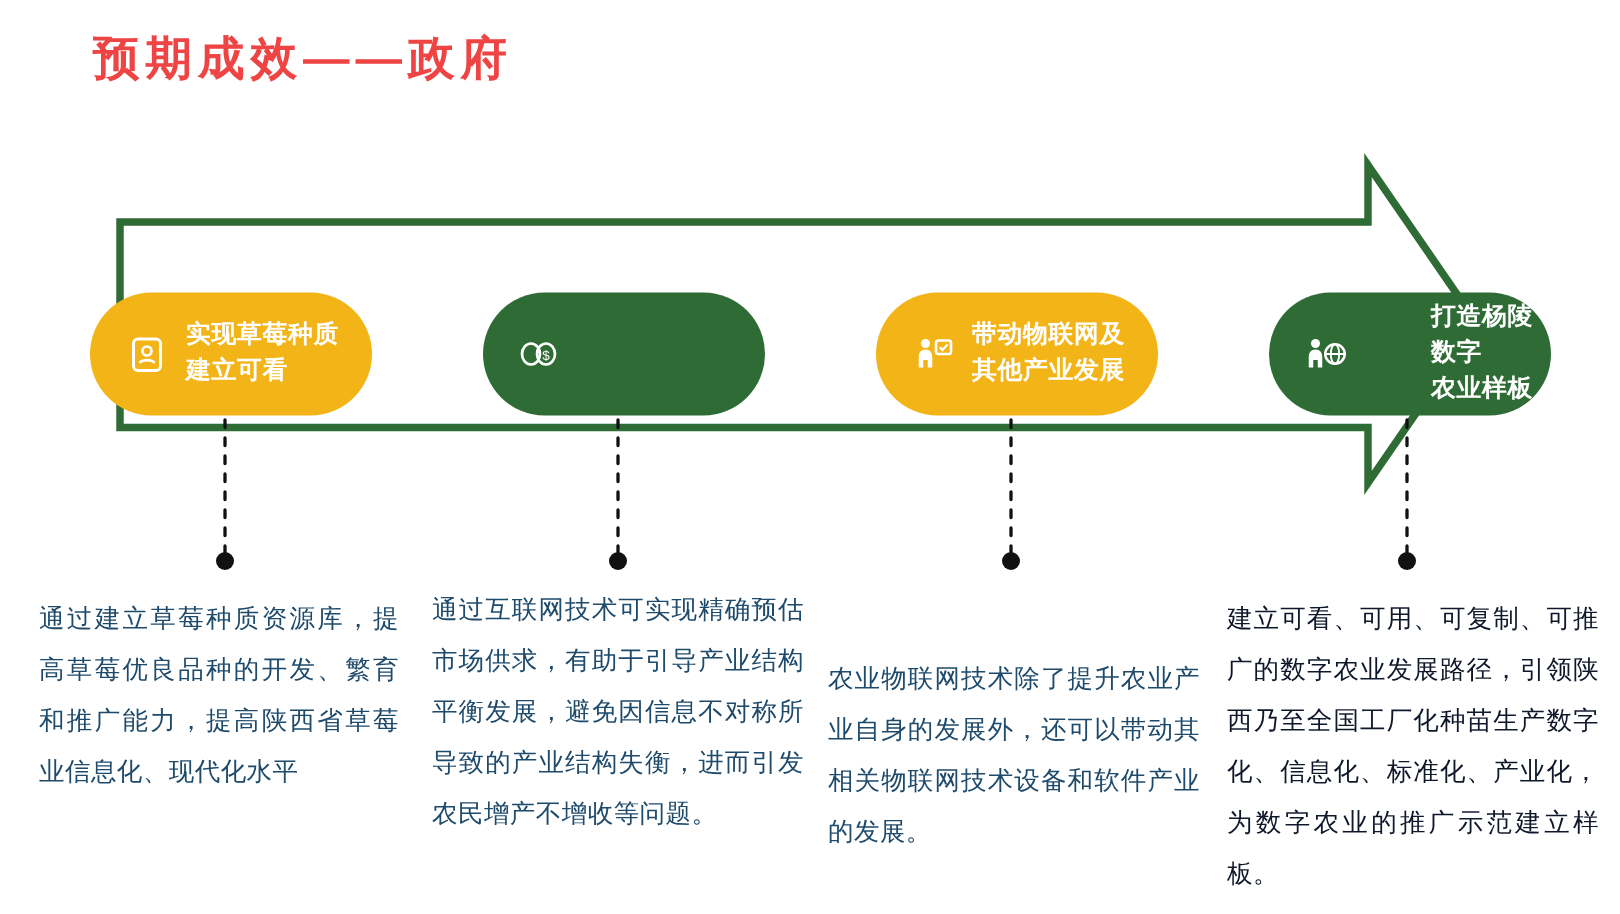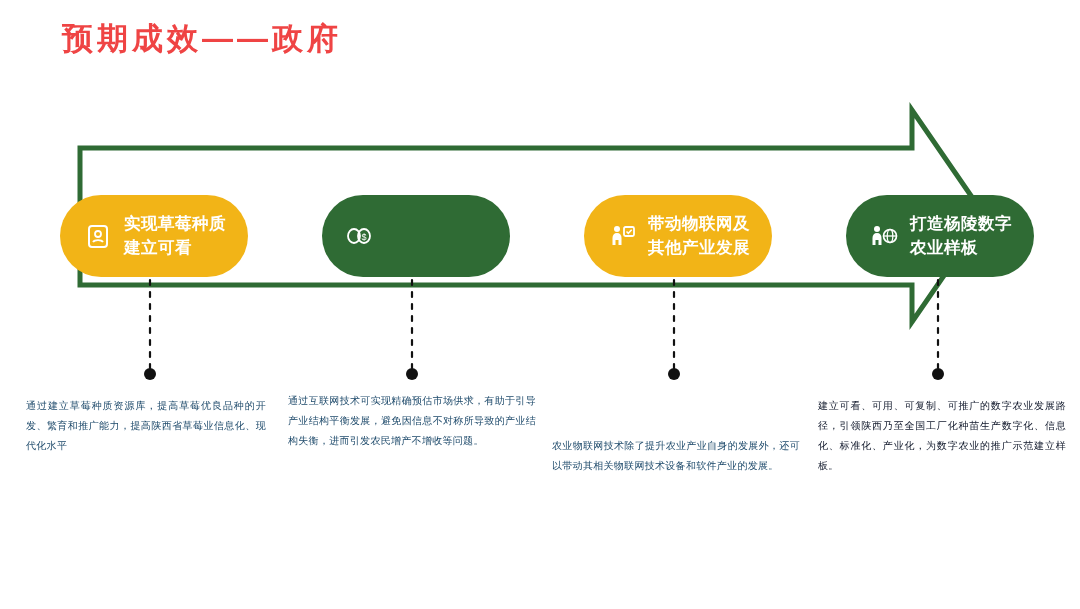--- a/index.html
+++ b/index.html
@@ -52,21 +52,21 @@
     font-weight: bold;
     line-height: 1.45;
     letter-spacing: 0.5px;
     white-space: pre-line;
   }
   .pill-yellow { background: #f2b417; }
   .pill-green  { background: #2f6b34; }
 
   .desc {
     position: absolute;
-    font-size: 10px;
+    font-size: 17px;
     line-height: 2.0;
     color: #1e4a6b;
     letter-spacing: 0.3px;
     text-align: justify;
   }
   .desc-dark { color: #0f172a; }
 </style>
 </head>
 <body>
 
@@ -116,21 +116,21 @@
       <circle cx="9" cy="7" r="3" fill="#ffffff"></circle>
       <path d="M9 11c-3 0-4.5 2-4.5 5v7h3v-5h3v5h3v-7c0-3-1.5-5-4.5-5z" fill="#ffffff"></path>
       <rect x="16" y="5" width="10" height="9" rx="1.5" fill="none" stroke="#ffffff" stroke-width="1.8"></rect>
       <path d="M18.5 9.5l1.8 1.8 3.4-3.6" fill="none" stroke="#ffffff" stroke-width="1.6"></path>
     </svg>
   </span>
   <span class="pill-label">带动物联网及
 其他产业发展</span>
 </div>
 
-<div class="pill pill-green" style="left:846px; top:195px; width:188px;">
+<div class="pill pill-green" style="left:846px; top:195px; width:188px;gap:44px;">
   <span class="icon-wrap">
     <svg width="30" height="28" viewBox="0 0 30 28">
       <circle cx="8" cy="7" r="3" fill="#ffffff"></circle>
       <path d="M8 11c-3 0-4.5 2-4.5 5v7h3v-5h3v5h3v-7c0-3-1.5-5-4.5-5z" fill="#ffffff"></path>
       <circle cx="21" cy="14" r="6.5" fill="none" stroke="#ffffff" stroke-width="1.7"></circle>
       <ellipse cx="21" cy="14" rx="2.8" ry="6.5" fill="none" stroke="#ffffff" stroke-width="1.3"></ellipse>
       <line x1="14.5" y1="14" x2="27.5" y2="14" stroke="#ffffff" stroke-width="1.3"></line>
     </svg>
   </span>
   <span class="pill-label">打造杨陵数字

